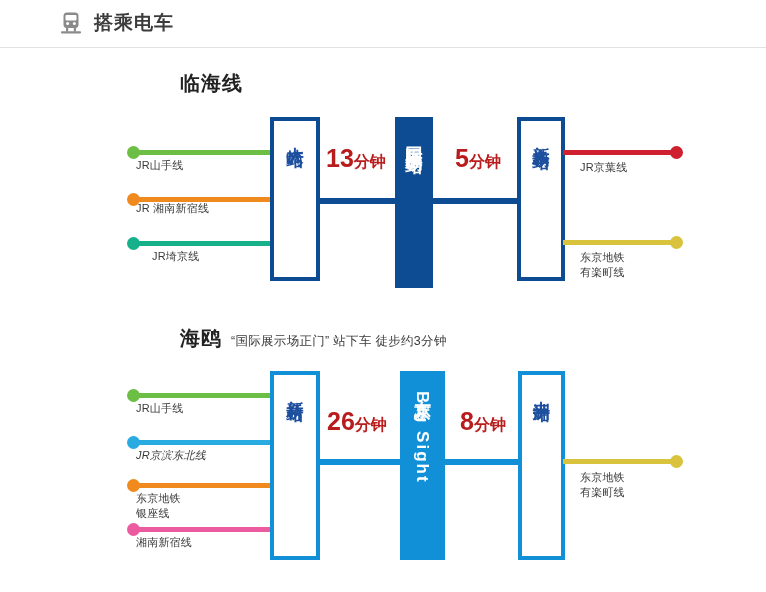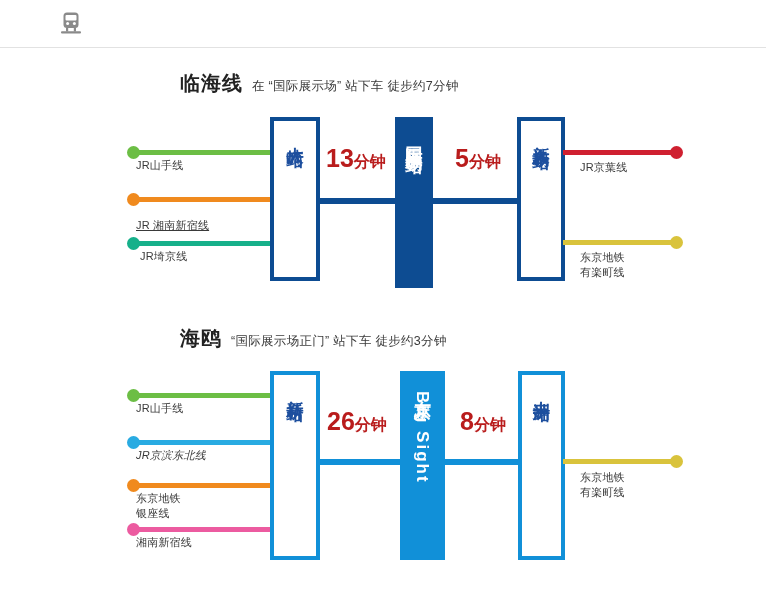--- a/index.html
+++ b/index.html
@@ -174,41 +174,41 @@
       <svg viewBox="0 0 26 26" width="26" height="26" aria-hidden="true">
         <rect x="5.5" y="2.5" width="15" height="15.5" rx="3.5" fill="#8a8a8a"></rect>
         <rect x="7.5" y="5" width="11" height="5.5" rx="1" fill="#ffffff"></rect>
         <circle cx="9.6" cy="13.6" r="1.5" fill="#ffffff"></circle>
         <circle cx="16.4" cy="13.6" r="1.5" fill="#ffffff"></circle>
         <rect x="8" y="17.5" width="2.2" height="4" fill="#8a8a8a"></rect>
         <rect x="15.8" y="17.5" width="2.2" height="4" fill="#8a8a8a"></rect>
         <rect x="3" y="21.3" width="20" height="2.2" rx="1" fill="#8a8a8a"></rect>
       </svg>
     </span>
+    <span class="header-title">搭乘电车</span>
   </div>
 </div>
 
 <div class="section-title-row" style="left:132px; top:70px;">
   <span class="section-name">临海线</span>
-  <span class="section-sub">在 “国际展示场” 站下车 徒步约7分钟</span>
 </div>
 
 <div class="diagram" style="top:0;">
 
   <div class="feeder" style="left:133px; top:150px; width:140px; background:#6cbe45;"></div>
   <div class="feeder-dot" style="left:127px; top:146px; background:#6cbe45;"></div>
   <div class="feeder-label" style="left:136px; top:158px;">JR山手线</div>
 
   <div class="feeder" style="left:133px; top:197px; width:140px; background:#f08a1e;"></div>
   <div class="feeder-dot" style="left:127px; top:193px; background:#f08a1e;"></div>
-  <div class="feeder-label" style="left:136px; top:218px;text-decoration:underline;">JR 湘南新宿线</div>
+  <div class="feeder-label" style="left:136px; top:201px;">JR 湘南新宿线</div>
 
   <div class="feeder" style="left:133px; top:241px; width:140px; background:#16b08a;"></div>
   <div class="feeder-dot" style="left:127px; top:237px; background:#16b08a;"></div>
-  <div class="feeder-label" style="left:140px; top:249px;text-align:right;">JR埼京线</div>
+  <div class="feeder-label" style="left:152px; top:249px;text-align:right;">JR埼京线</div>
 
   <div class="connector" style="left:314px; top:198px; width:86px;"></div>
   <div class="connector" style="left:428px; top:198px; width:95px;"></div>
 
   <div class="station-box" style="left:270px; top:117px; width:50px; height:164px;">
     <span class="station-label">大崎站</span>
   </div>
 
   <div class="station-box filled-navy" style="left:395px; top:117px; width:38px; height:171px;">
     <span class="station-label">国际展示场站</span>

